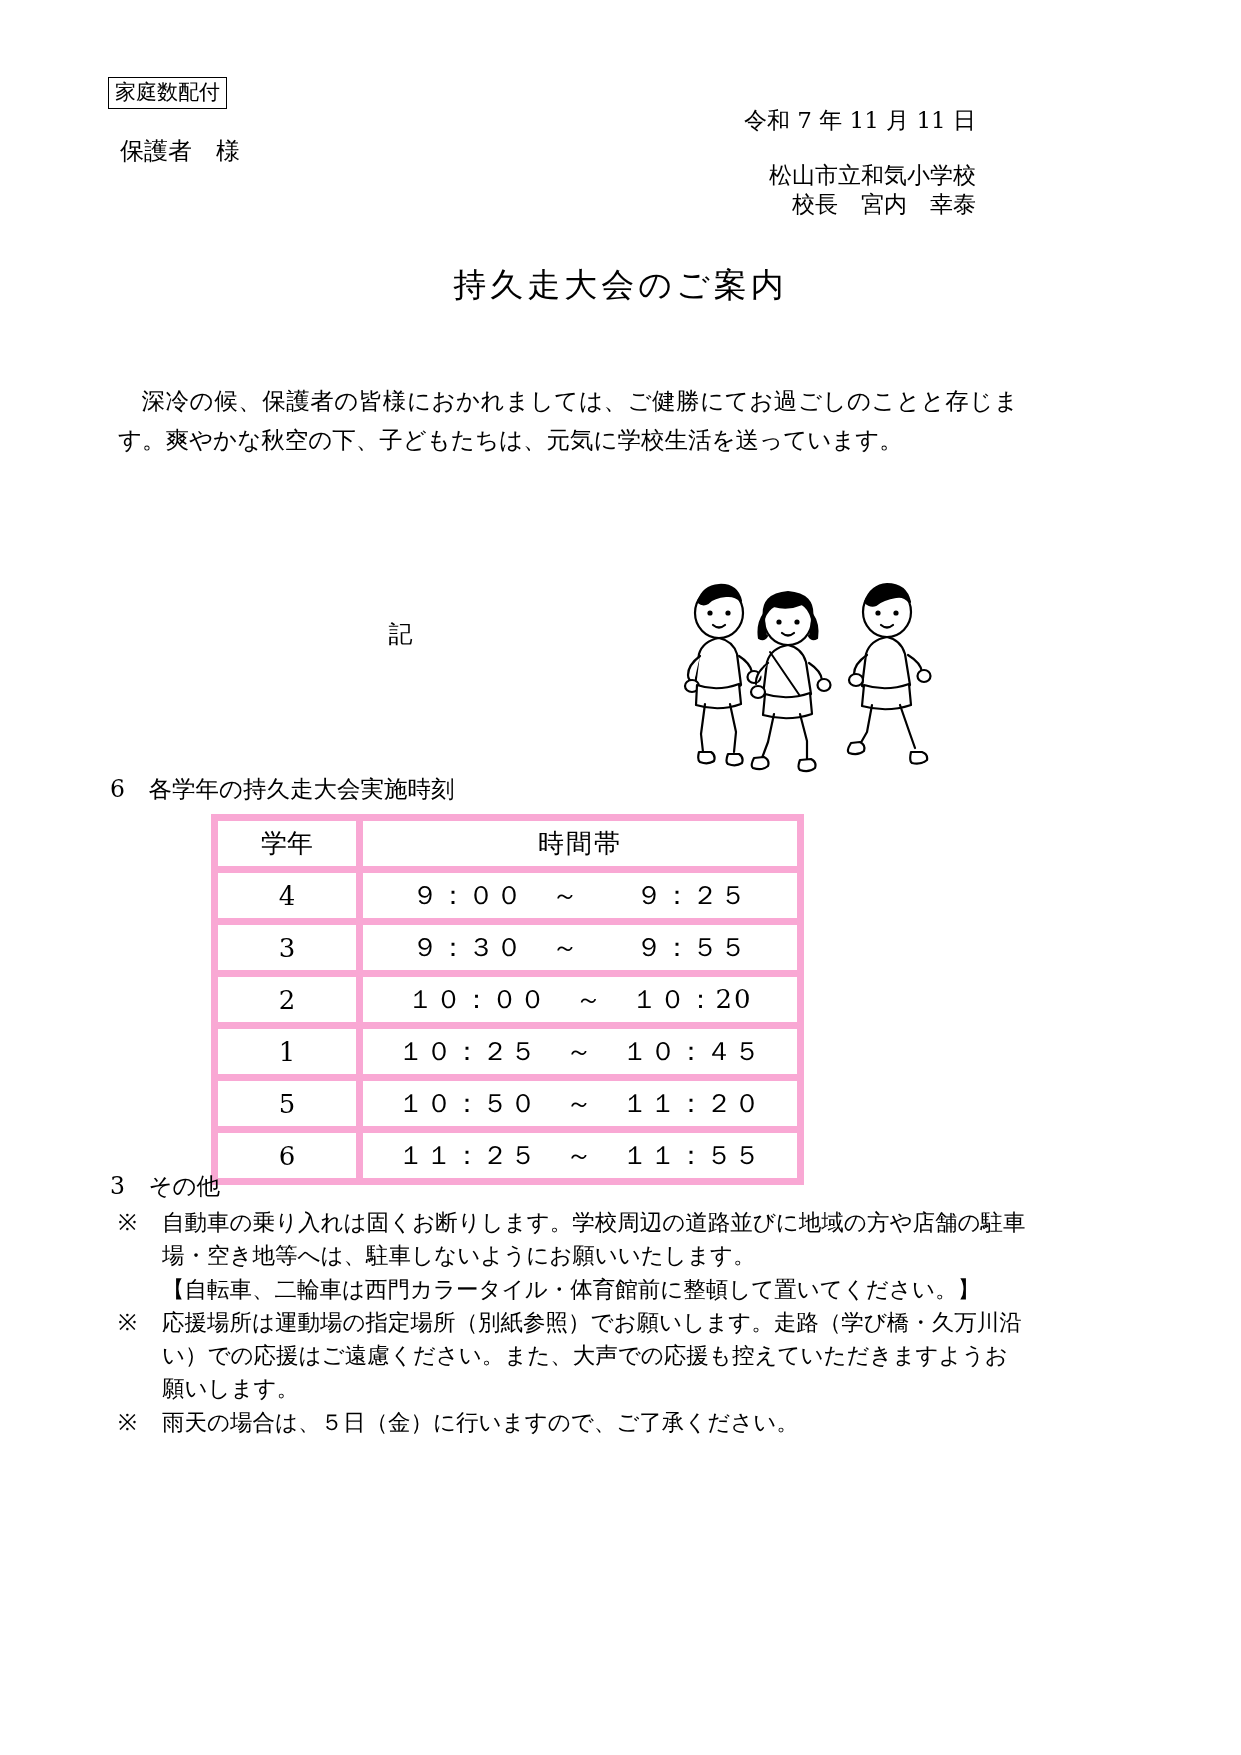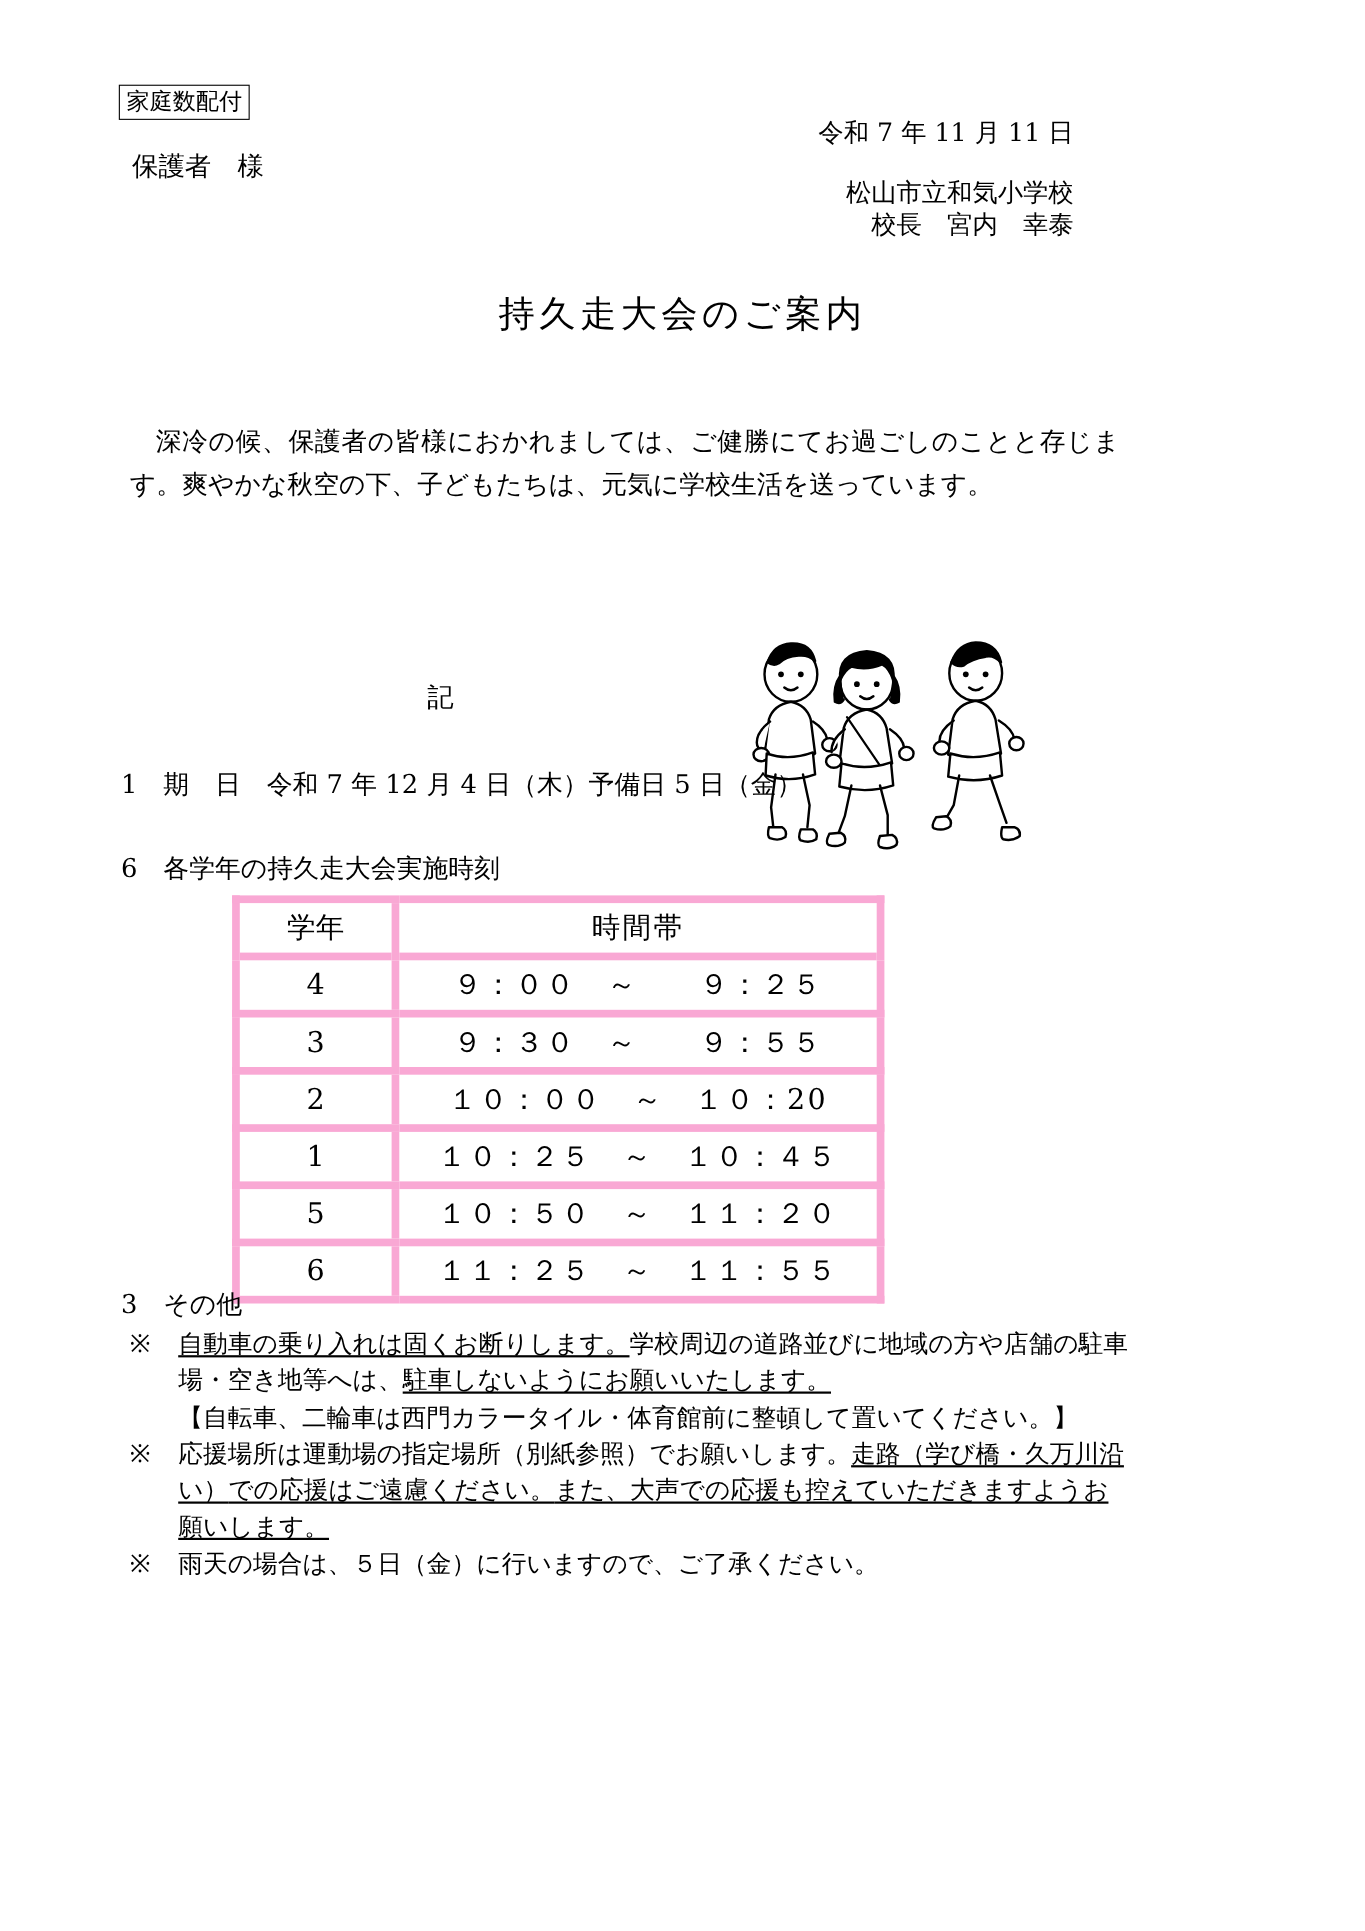--- a/index.html
+++ b/index.html
@@ -102,21 +102,21 @@
   }
 
   
   .notes{
     position:absolute;left:118px;top:1206px;width:910px;
     font-size:22.5px;line-height:33px;
   }
   .note-row{display:flex;margin-bottom:1px;}
   .note-mark{width:44px;flex:0 0 44px;}
   .note-text{flex:1;}
-  .u{ text-decoration:underline; text-underline-offset:3px;}
+  .u{ text-underline-offset:3px;}
   .brace{display:block;margin-left:44px;}
 
   
   .runners{
     position:absolute;left:672px;top:580px;
     width:310px;height:210px;
   }
 </style>
 </head>
 <body>
@@ -209,21 +209,20 @@
         <path d="M192 105 q22 7 45 -1 l2 21 q-24 8 -49 1z"></path>
 
         <path d="M200 125 l-5 27 l-8 14"></path>
         <path d="M228 125 l9 26 l6 17"></path>
         <path d="M179 163 q-5 8 -2 10 q9 3 15 -2 q2 -6 -4 -9z"></path>
         <path d="M239 172 q-2 9 1 11 q9 2 15 -3 q1 -6 -5 -8z"></path>
       </g>
     </svg>
   </div>
 
-  <div class="item1">1　期　日　令和 7 年 12 月 4 日（木）予備日 5 日（金）</div>
 
   <div class="item2">6　各学年の持久走大会実施時刻</div>
 
   <div class="tbl-wrap">
     <table class="sched">
       <tbody>
         <tr class="head">
           <td class="gradecol">学年</td>
           <td class="timecol">時間帯</td>
         </tr>

